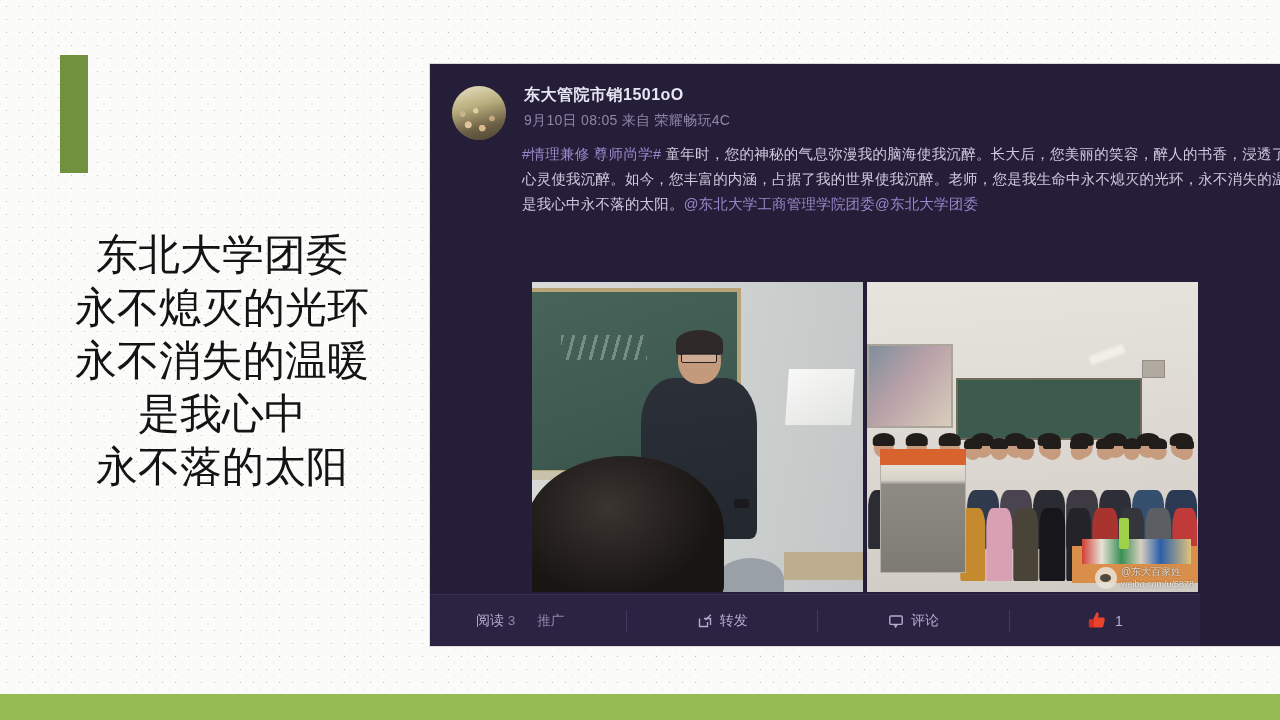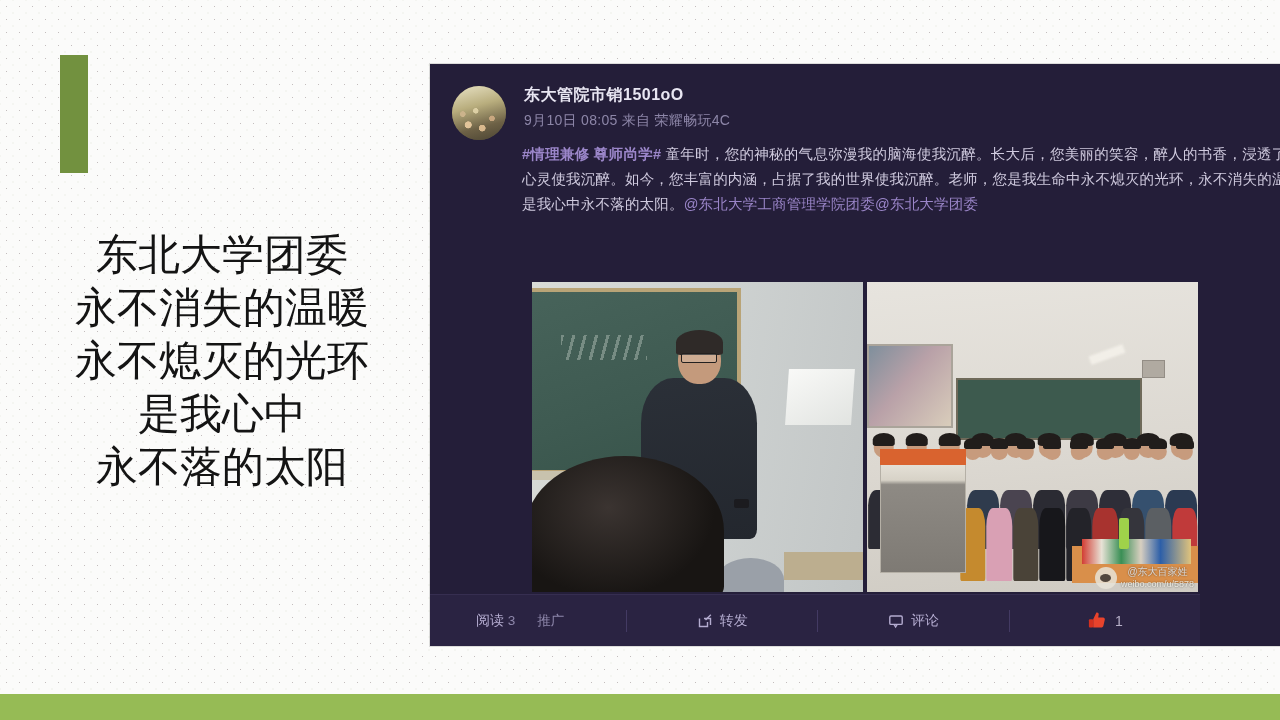--- a/index.html
+++ b/index.html
@@ -89,21 +89,21 @@
 
   #chevron-down-wrap {
     position:absolute; right:22px; top:24px;
     width:26px; height:26px; cursor:pointer;
   }
 
   #post-body {
     margin:2px 22px 0 92px; font-size:14.5px; line-height:25px;
     color:#cfcade; letter-spacing:.2px; text-align:justify;
   }
-  .hashtag { color:#9b86c9;font-weight:bold; }
+  .hashtag { color:#9b86c9; }
   .mention { color:#9b86c9; }
 
   
   #photo-grid {
     position:absolute; left:102px; top:218px;
     width:666px; height:310px; display:flex; gap:4px;
   }
   .photo { position:relative; flex:1; overflow:hidden; background:#2b2b35; }
 
   
@@ -134,21 +134,21 @@
     border-radius:28% 28% 6% 6%; }
   .lp-watch { position:absolute; left:61%; top:70%; width:4.5%; height:3%;
     background:#1b1b1f; border-radius:2px; }
   .lp-student-head { position:absolute; left:-2%; bottom:-4%; width:60%; height:48%;
     background:radial-gradient(ellipse at 42% 35%, #3b3431 0%, #181513 65%);
     border-radius:50% 50% 12% 12%; }
   .lp-student2 { position:absolute; left:56%; bottom:-3%; width:20%; height:14%;
     background:#9aa0a8; border-radius:50% 50% 8% 8%; }
 
   
-  #photo-right { background:#4d7c0f;text-align:center; }
+  #photo-right { background:#4d7c0f; }
   .rp-wall { position:absolute; inset:0;
     background:linear-gradient(175deg,#e7e4de 0%, #dcd8d1 55%, #cfcbc3 100%); }
   .rp-proj { position:absolute; left:0; top:20%; width:26%; height:27%;
     background:linear-gradient(130deg,#7f8f9c 0%, #b9a1a8 45%, #d9cdbb 100%);
     border:2px solid #aaa49a; }
   .rp-board { position:absolute; left:27%; top:31%; width:56%; height:20%;
     background:#3d5a4e; border:2px solid #6f6a5a; }
   .rp-vent { position:absolute; right:10%; top:25%; width:7%; height:6%;
     background:#b0aaa1; border:1px solid #938d85; }
   .rp-streak { position:absolute; right:22%; top:22%; width:11%; height:3%;
@@ -211,22 +211,22 @@
 <body>
 
 <div id="slide">
 
   <div id="header-block">
     <div id="header-bar"></div>
   </div>
 
   <div id="poem">
     <div class="poem-line">东北大学团委</div>
+    <div class="poem-line">永不熄灭的光环</div>
     <div class="poem-line">永不消失的温暖</div>
-    <div class="poem-line">永不熄灭的光环</div>
     <div class="poem-line">是我心中</div>
     <div class="poem-line">永不落的太阳</div>
   </div>
 
   <div id="weibo-card">
 
     <div id="post-header">
       <div id="poster-meta">
         <div id="poster-name">东大管院市销1501oO</div>
         <div id="post-time">9月10日 08:05 来自 荣耀畅玩4C</div>

